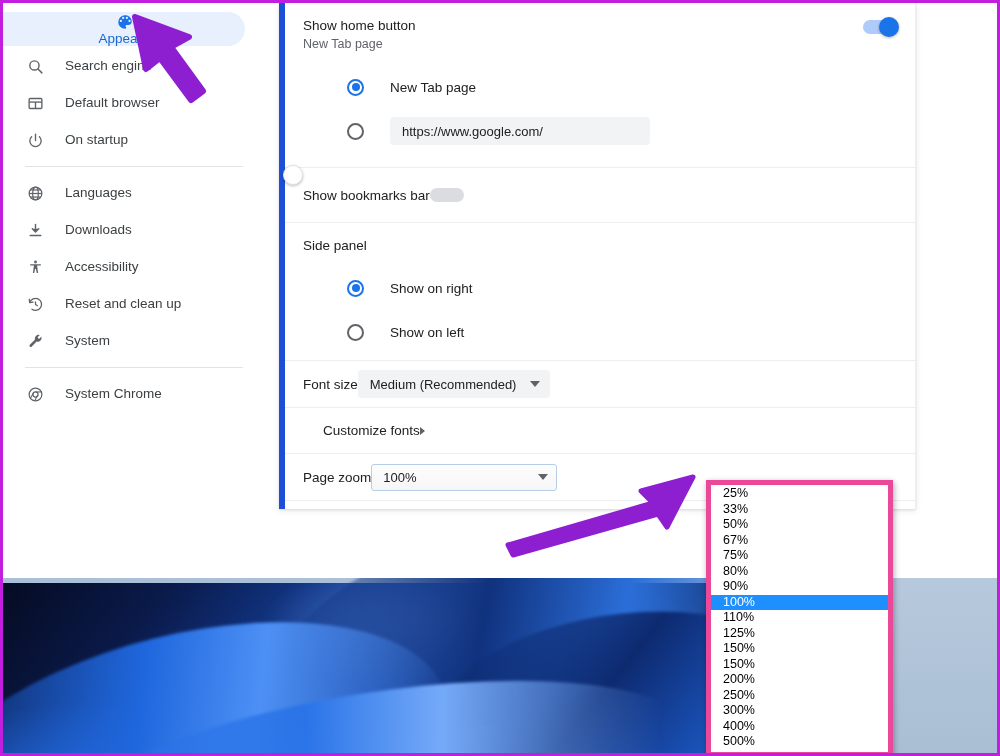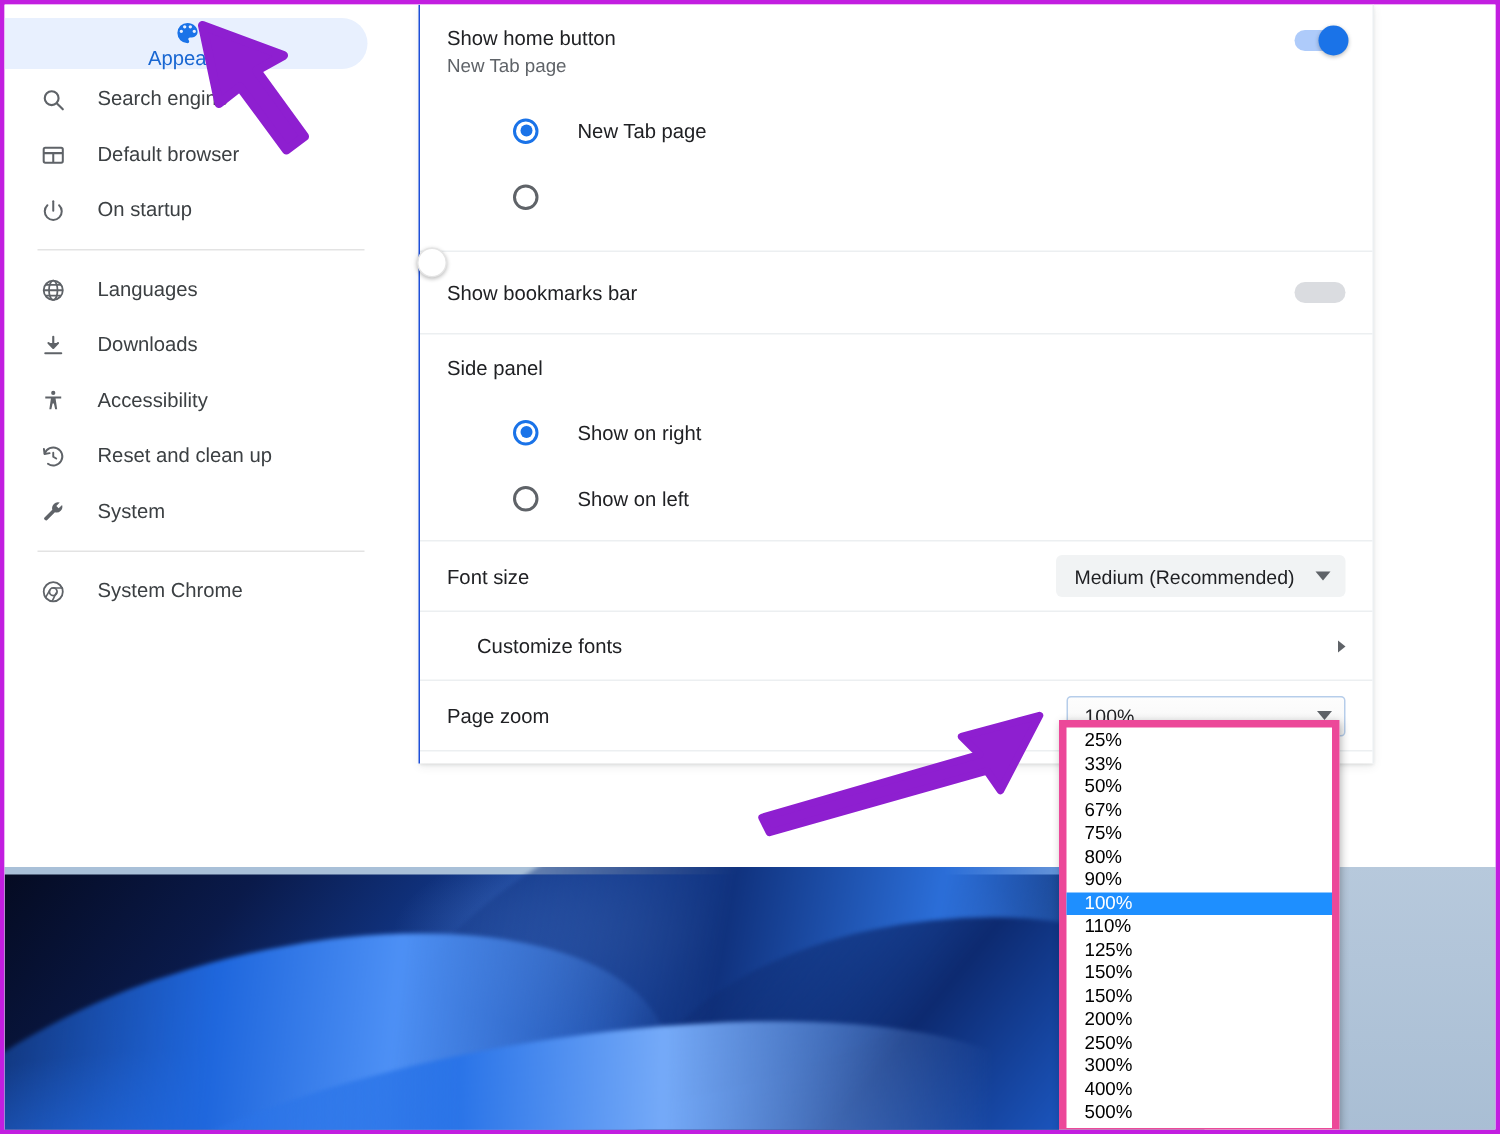--- a/index.html
+++ b/index.html
@@ -129,21 +129,21 @@
     position: absolute;
     left: 262px; top: 0;
     width: 732px; height: 575px;
     background: #ffffff;
   }
   #card {
     position: absolute;
     left: 14px; top: 0;
     width: 637px;
     background: #ffffff;
-    border-left: 1px solid #1d4ed8;
+    border-left: 6px solid #1d4ed8;
     border-right: 1px solid #eceff1;
     box-shadow: 0 1px 2px rgba(60,64,67,.12), 0 2px 6px rgba(60,64,67,.10);
     box-sizing: border-box;
   }
   .row {
     position: relative;
     padding: 0 18px;
     box-sizing: border-box;
   }
 
@@ -223,21 +223,21 @@
     font-size: 13px;
     color: #202124;
     box-sizing: border-box;
     cursor: text;
   }
 
   
   .label-row {
     display: flex;
     align-items: center;
-    justify-content: space-between;
+    justify-content: flex-start;
     height: 48px;
   }
   .label-row .row-title { flex: 0 0 auto; }
 
   .select-box {
     height: 28px;
     min-width: 186px;
     background: #f1f3f4;
     border-radius: 4px;
     display: flex;
@@ -458,20 +458,21 @@
             <span class="knob"></span>
           </div>
 
           <div class="radio-line" style="margin-top:12px;">
             <span class="radio checked"></span>
             <span class="radio-label">New Tab page</span>
           </div>
 
           <div class="radio-line">
             <span class="radio"></span>
+            <span class="url-field">https://www.google.com/</span>
           </div>
         </div>
 
         <div style="height:1px;background:#eceff1;"></div>
 
         <div class="row label-row" style="height:54px;">
           <div class="row-title">Show bookmarks bar</div>
           <div class="toggle off" style="position:static;">
             <span class="knob"></span>
           </div>

